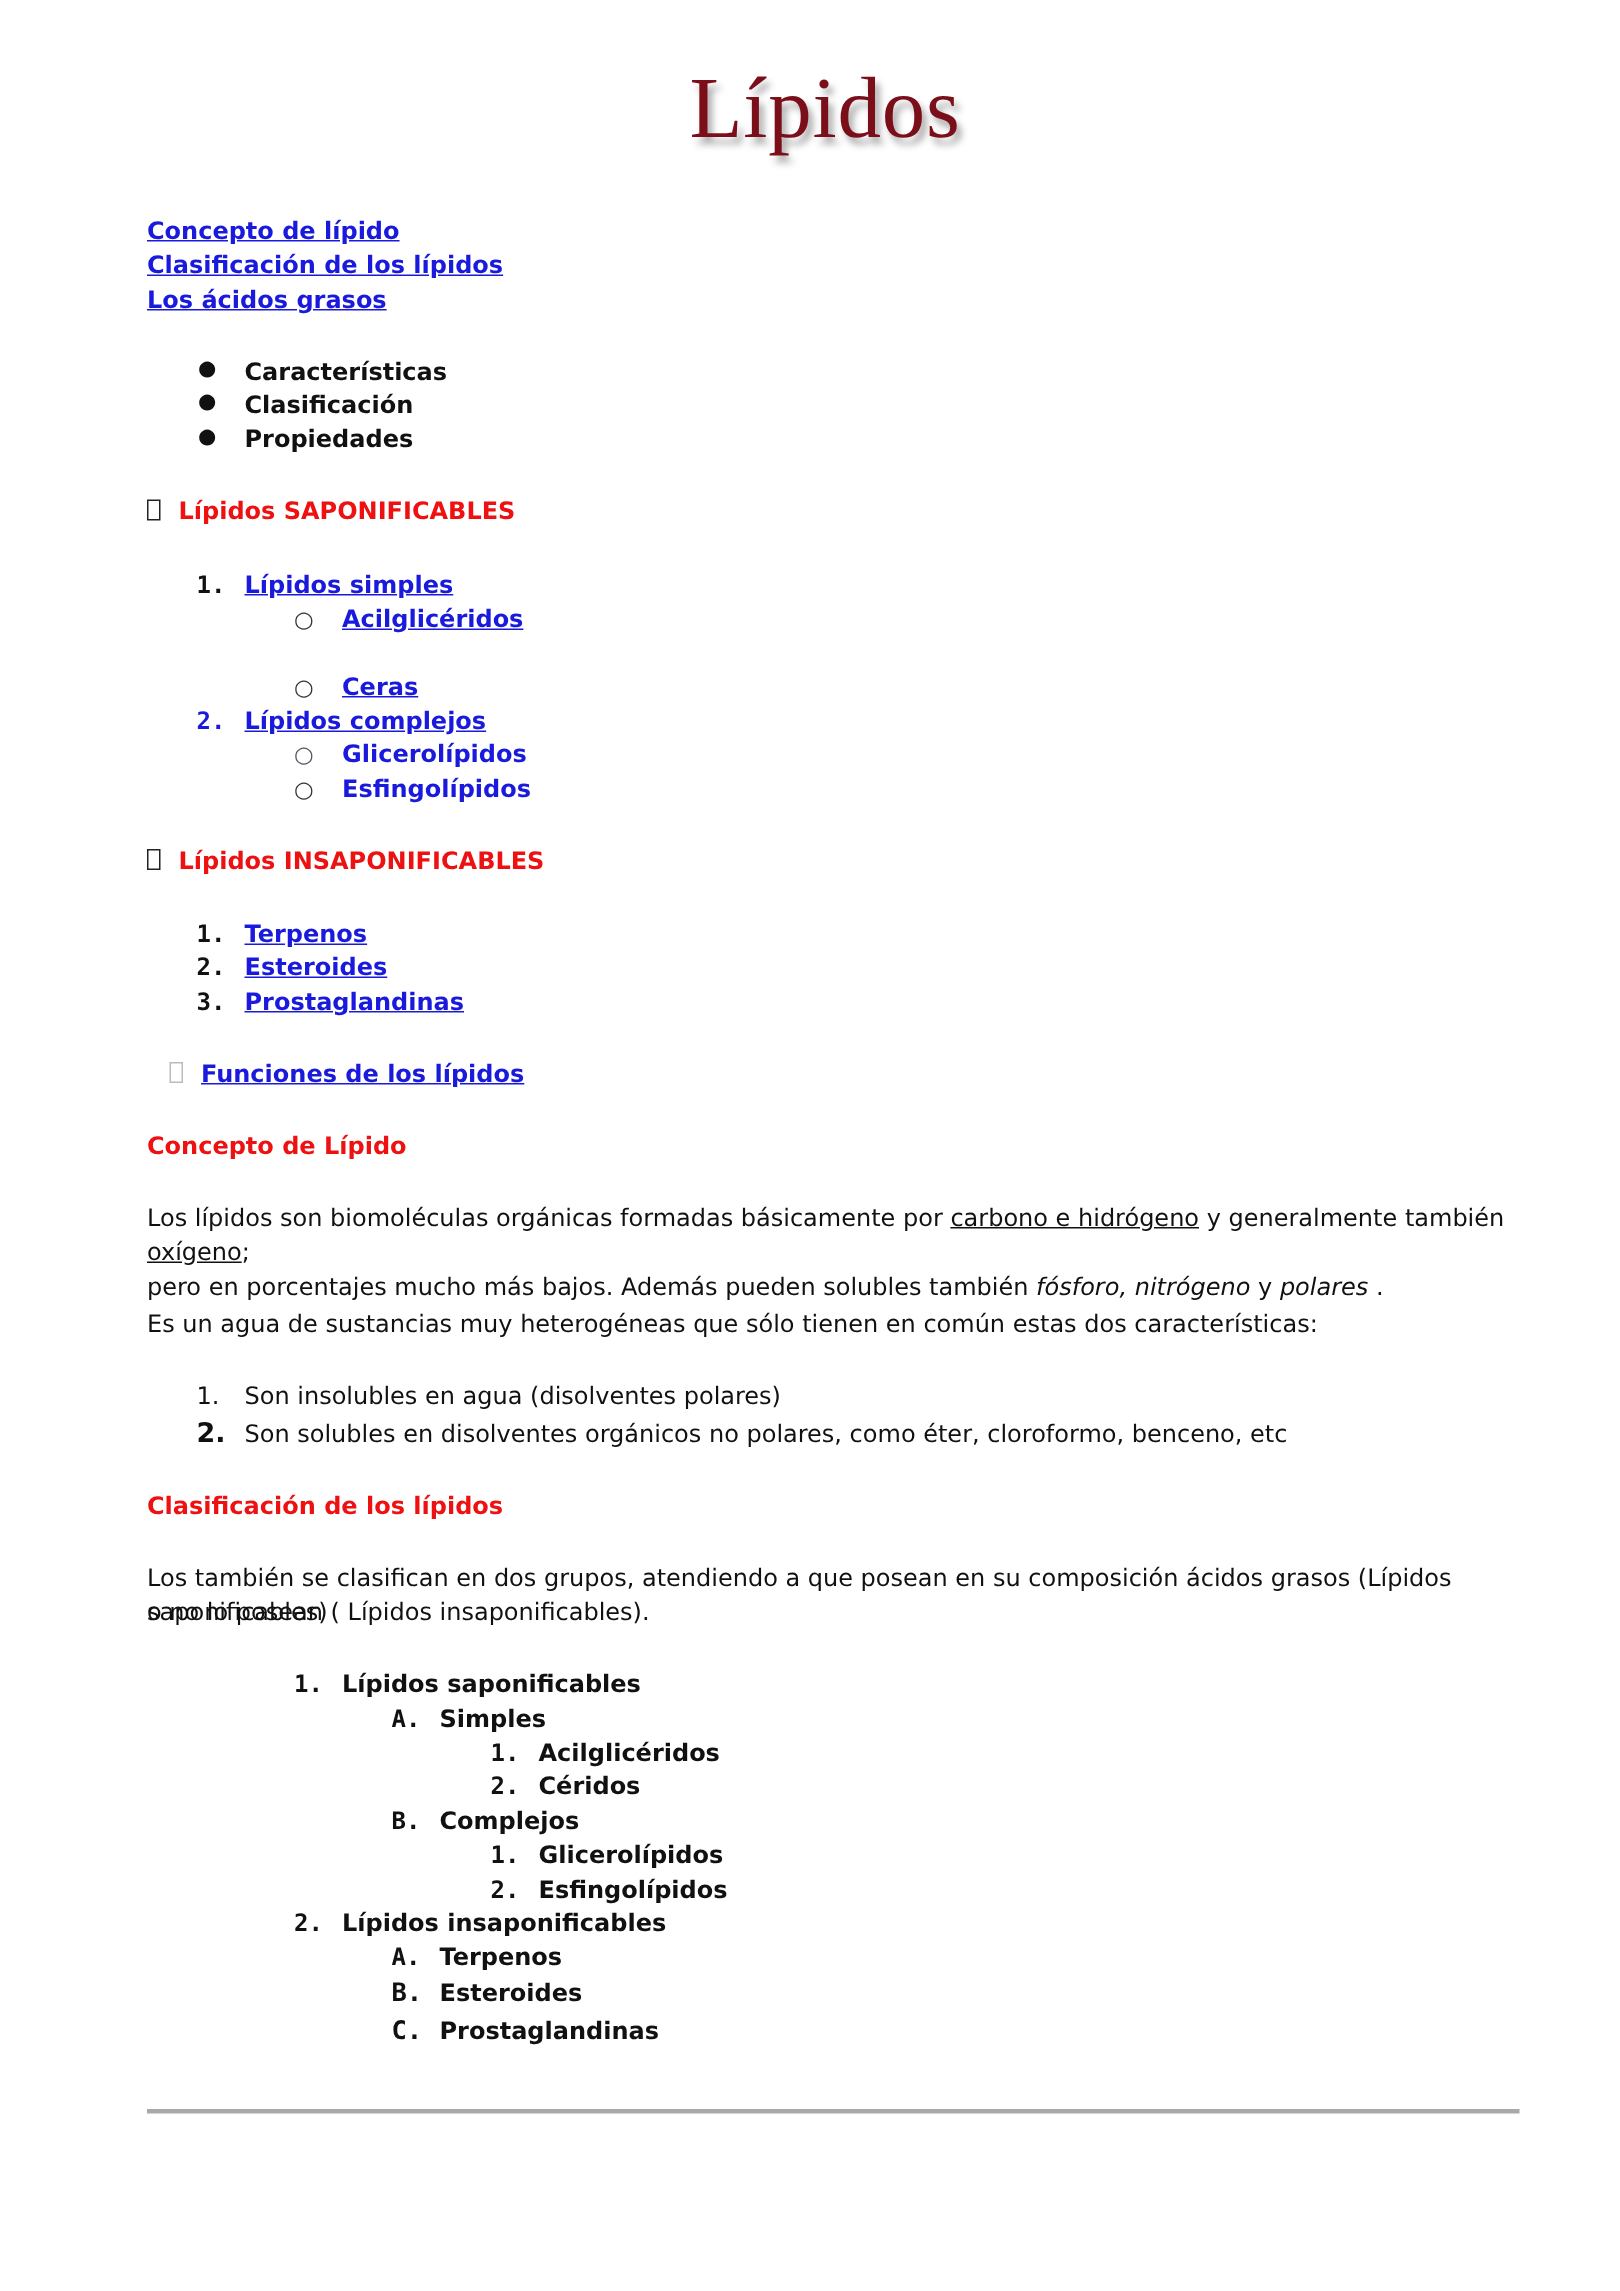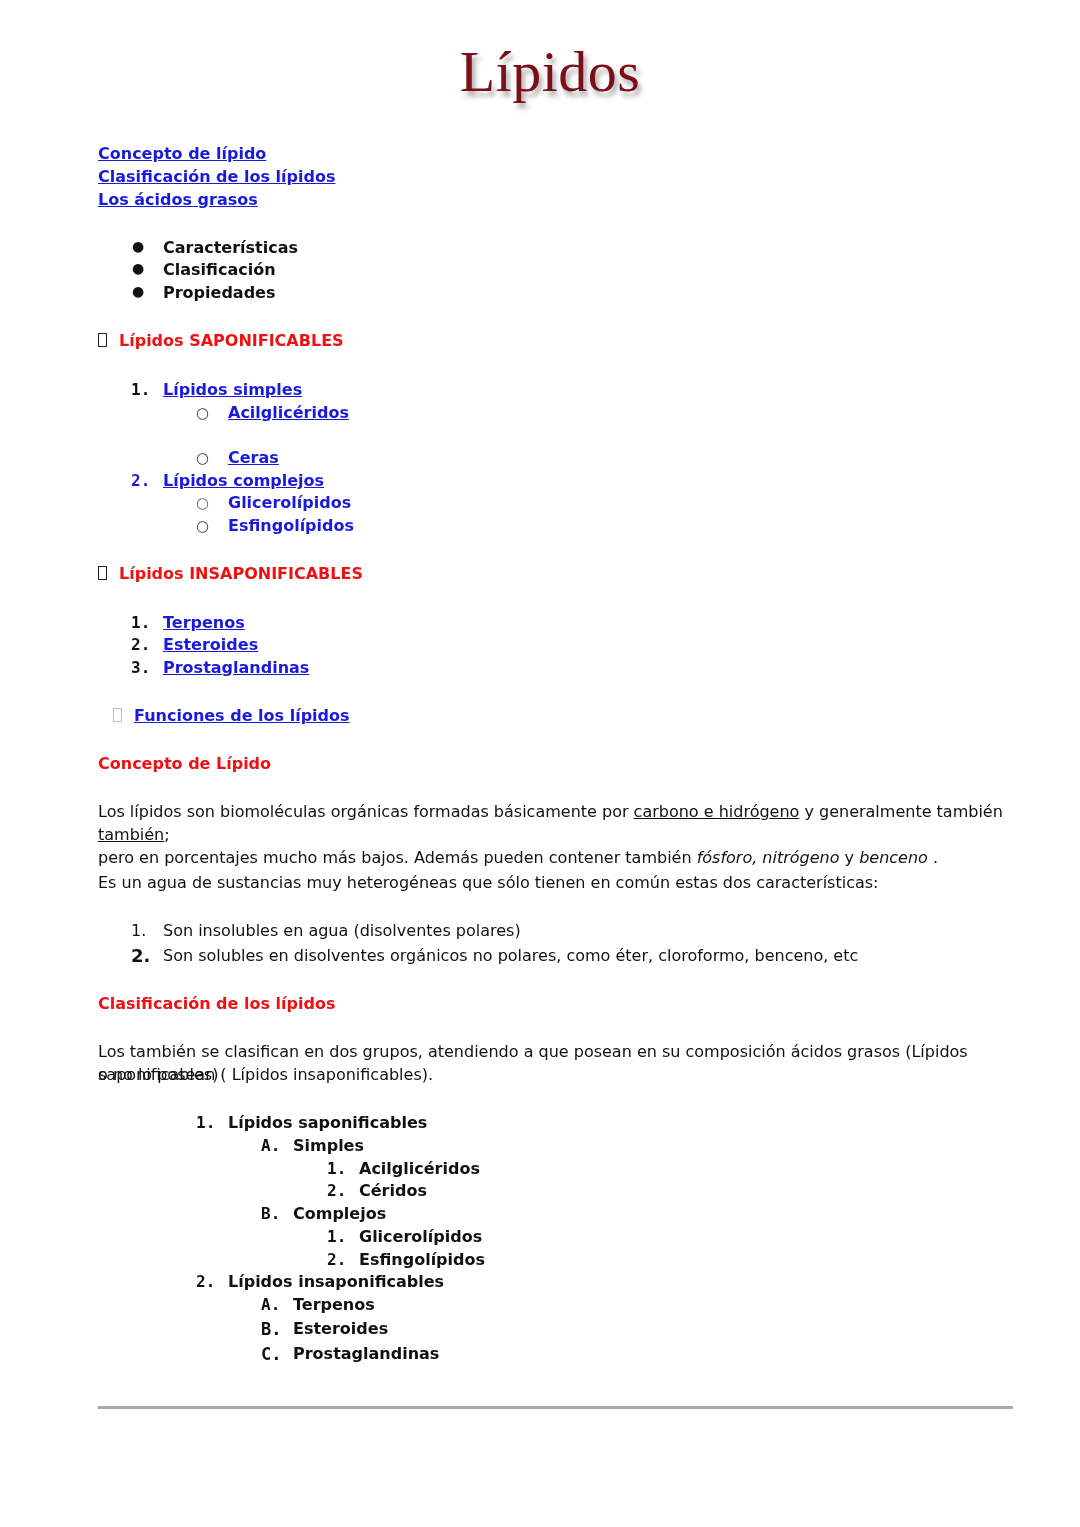--- a/index.html
+++ b/index.html
@@ -64,22 +64,22 @@
 <a class="abs link" style="left:163px;top:635px;">Esteroides</a>
 <span class="num" style="left:131px;top:658px;">3.</span>
 <a class="abs link" style="left:163px;top:658px;">Prostaglandinas</a>
 
 <div class="abs" style="left:98px;top:706px;padding-left:15px;">
   <span class="box light"></span><a class="link">Funciones de los lípidos</a>
 </div>
 
 <span class="abs red" style="left:98px;top:754px;">Concepto de Lípido</span>
 <div class="abs para" style="left:98px;top:800px;width:930px;">
-  <span>Los lípidos son biomoléculas orgánicas formadas básicamente por </span><span class="u">carbono e hidrógeno</span><span> y generalmente también</span><span class="u"> también</span><span>;</span><br>
-  <span>pero en porcentajes mucho más bajos. Además pueden contener también </span><span class="i">fósforo, nitrógeno</span><span> y </span><span class="i">benceno</span><span> .</span>
+  <span>Los lípidos son biomoléculas orgánicas formadas básicamente por </span><span class="u">carbono e hidrógeno</span><span> y generalmente también</span><span class="u"> oxígeno</span><span>;</span><br>
+  <span>pero en porcentajes mucho más bajos. Además pueden solubles también </span><span class="i">fósforo, nitrógeno</span><span> y </span><span class="i">polares</span><span> .</span>
 </div>
 <div class="abs para" style="left:98px;top:871px;">Es un agua de sustancias muy heterogéneas que sólo tienen en común estas dos características:</div>
 <span class="abs para" style="left:131px;top:919px;">1.</span>
 <span class="abs para" style="left:163px;top:919px;">Son insolubles en agua (disolventes polares)</span>
 <span class="abs para" style="left:131px;top:944px;font-weight:bold;font-size:18px;">2.</span>
 <span class="abs para" style="left:163px;top:944px;">Son solubles en disolventes orgánicos no polares, como éter, cloroformo, benceno, etc</span>
 
 <span class="abs red" style="left:98px;top:994px;">Clasificación de los lípidos</span>
 <div class="abs para" style="left:98px;top:1040px;">Los también se clasifican en dos grupos, atendiendo a que posean en su composición ácidos grasos (Lípidos saponificables)</div>
 <div class="abs para" style="left:98px;top:1063px;">o no lo posean ( Lípidos insaponificables).</div>

